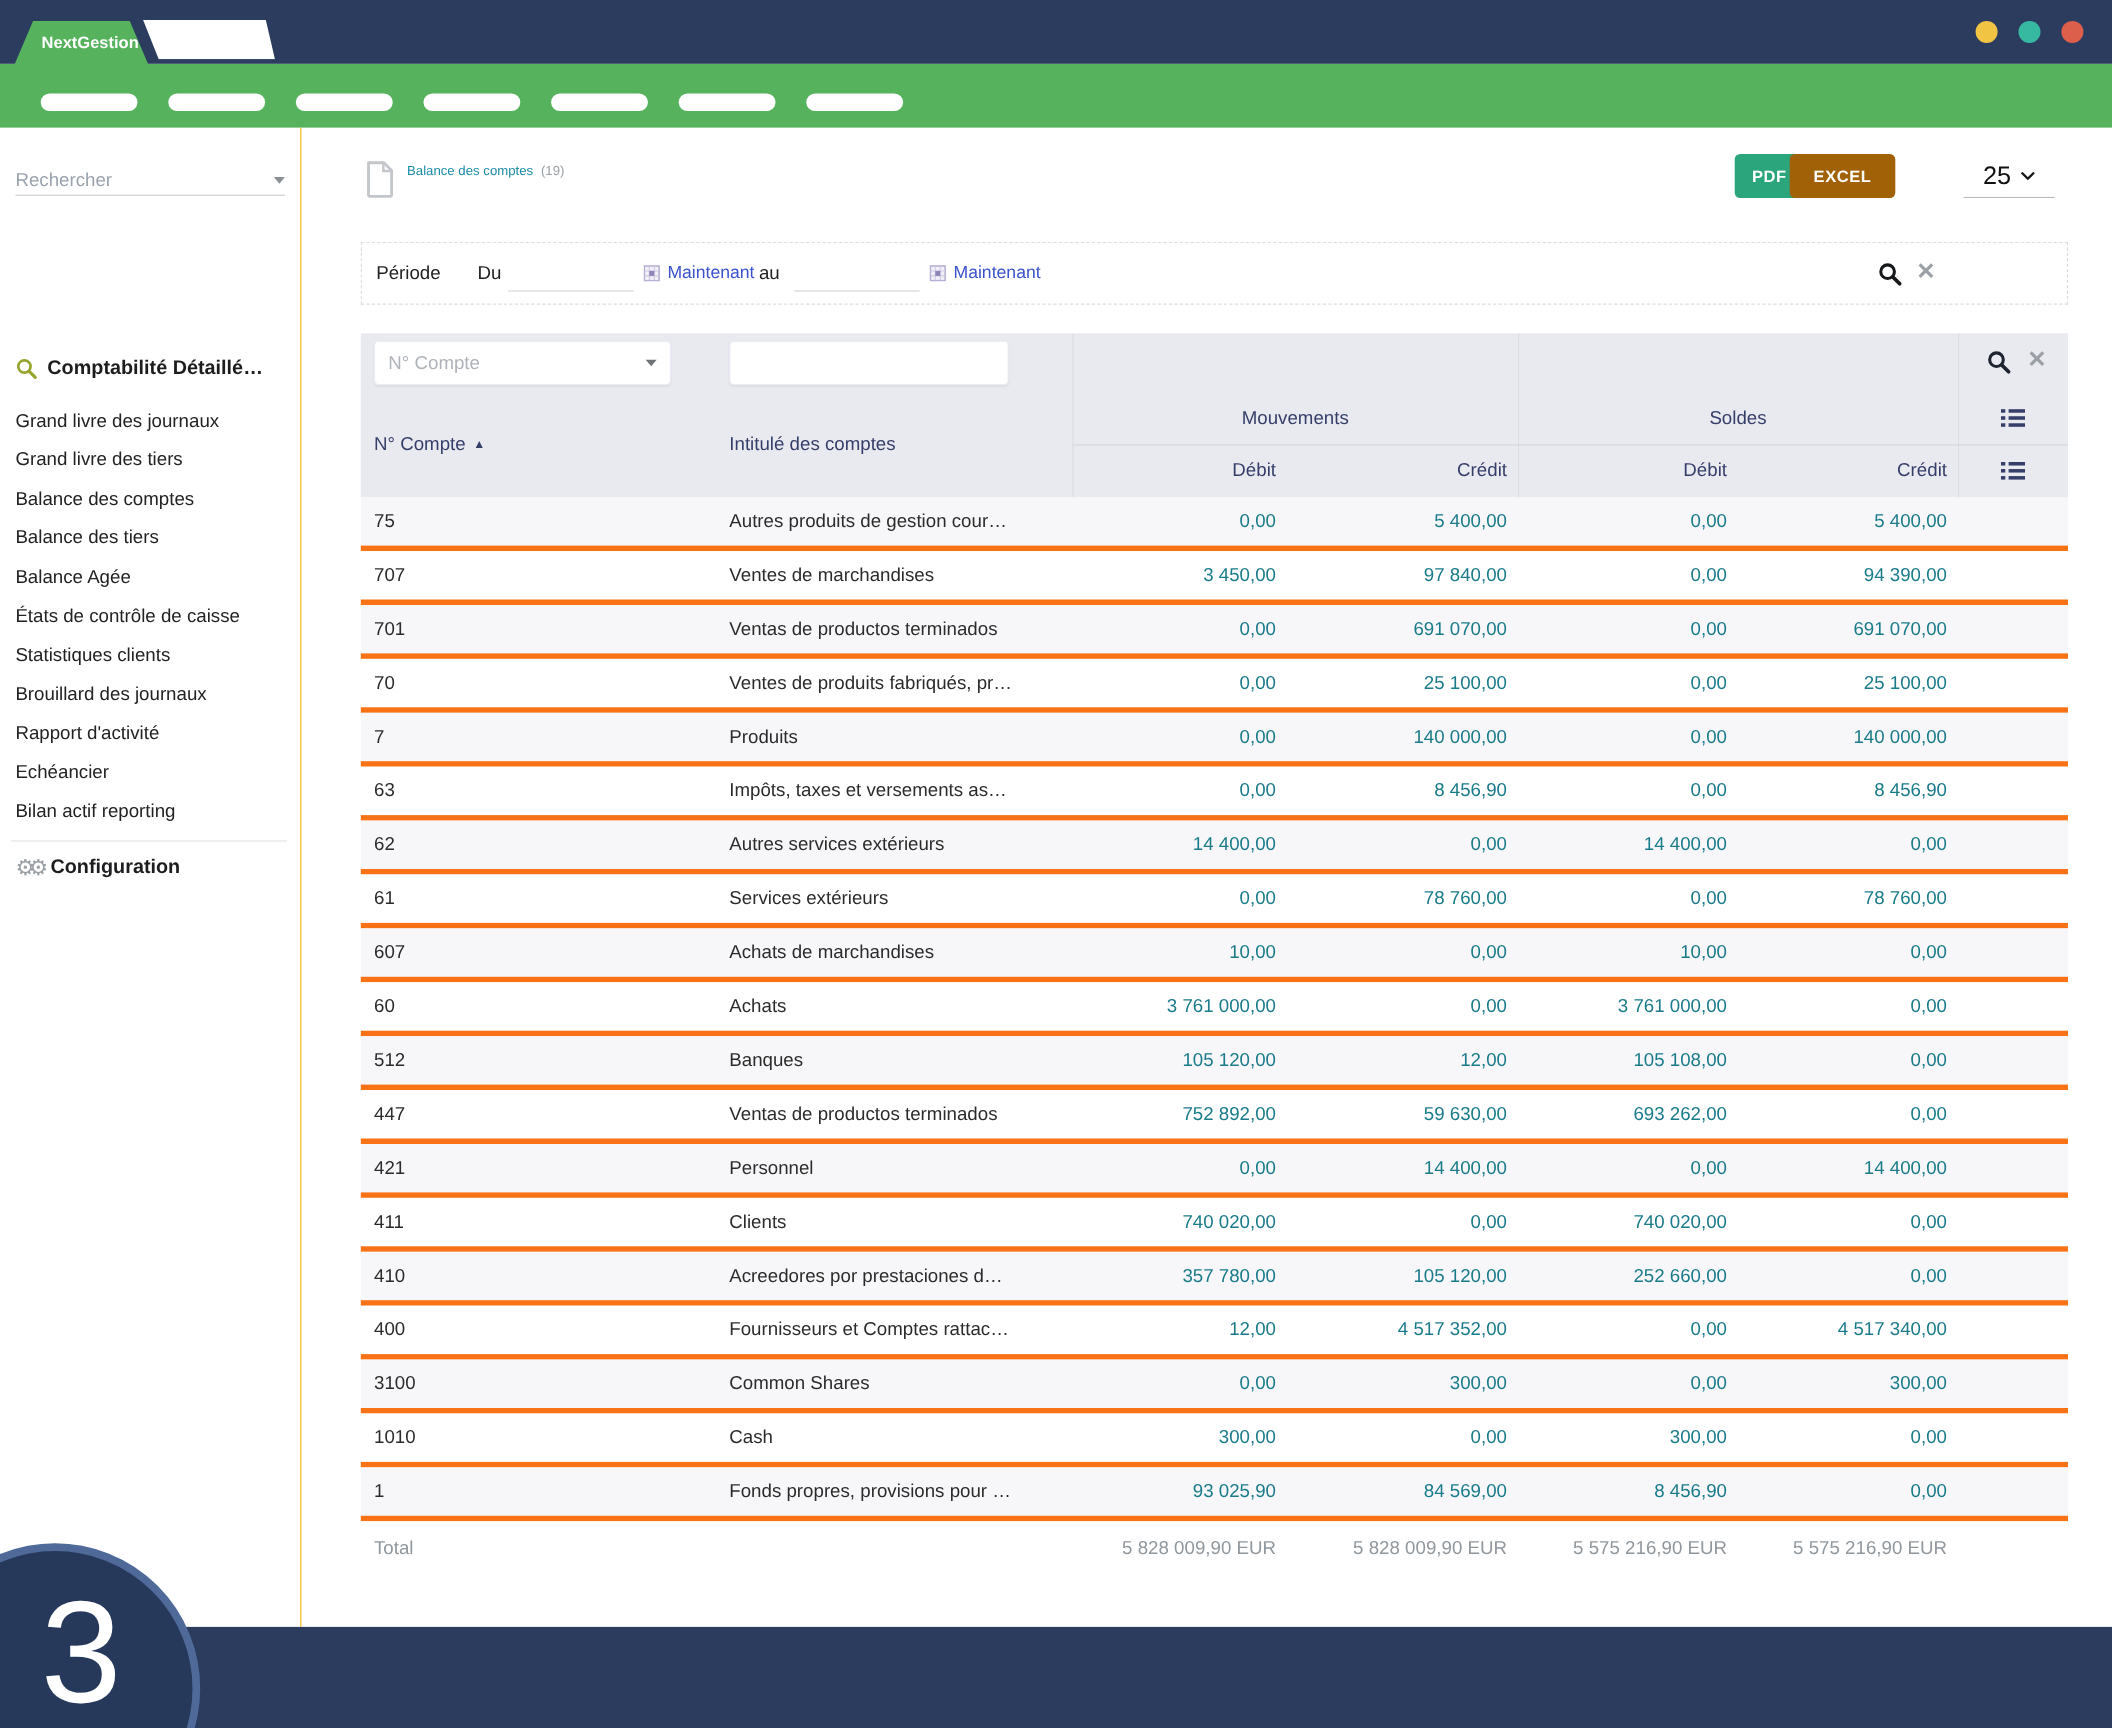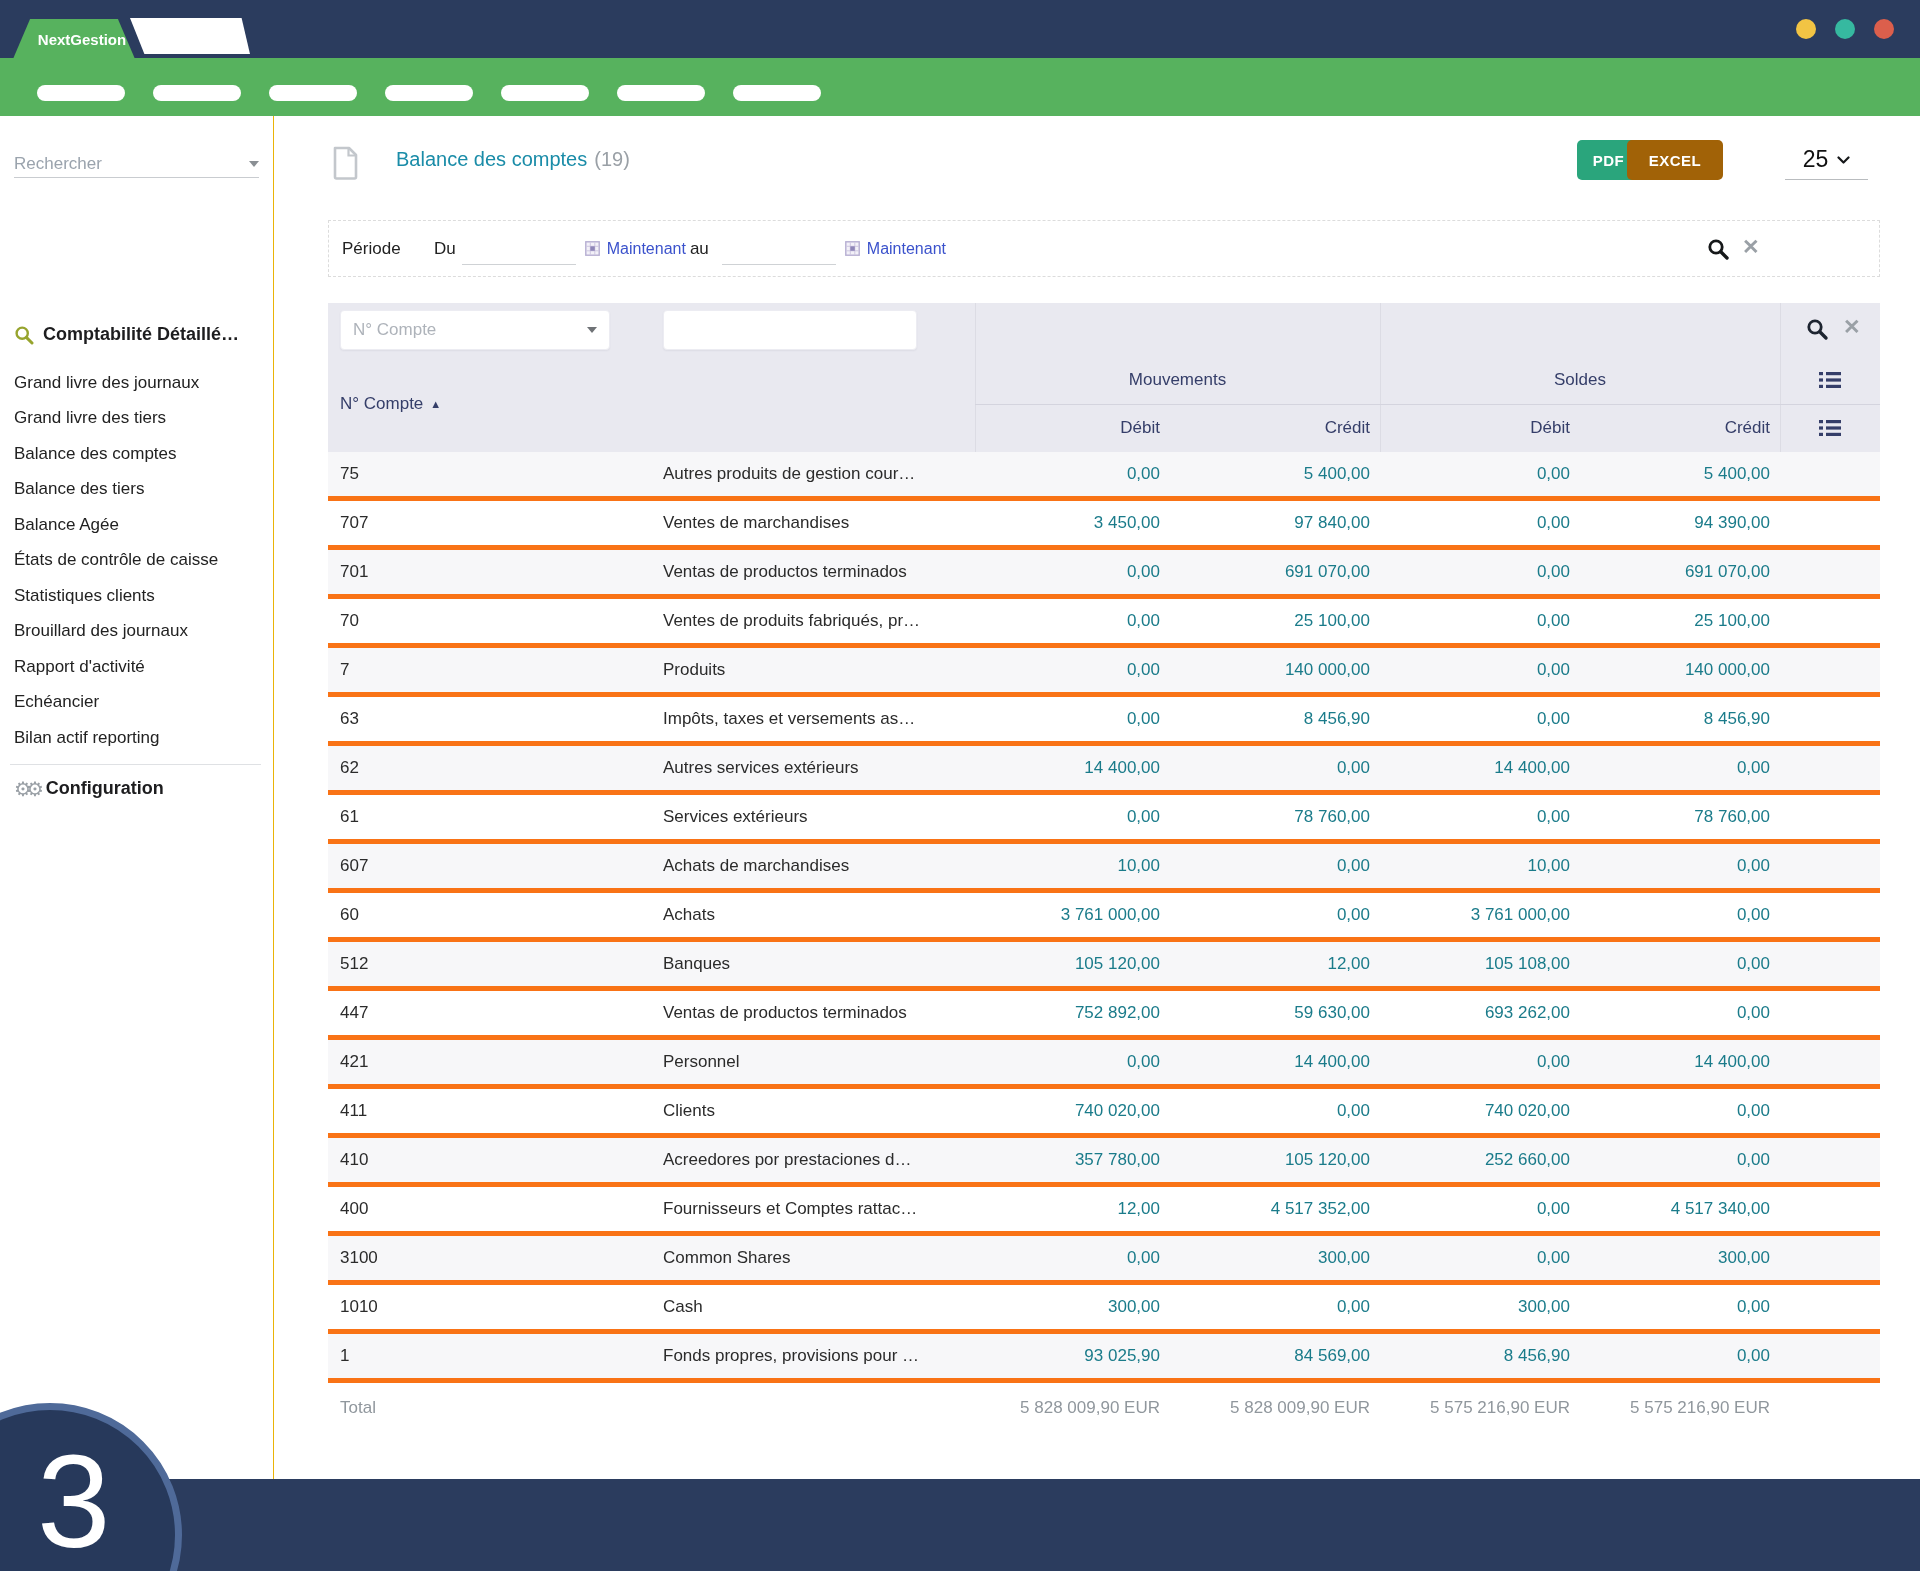--- a/index.html
+++ b/index.html
@@ -32,21 +32,21 @@
   .side-items { position:absolute; left:14px; right:4px; top:249px; }
   .side-item { height:35.5px; display:flex; align-items:center; font-size:17px; color:#222; cursor:pointer; white-space:nowrap; }
   .side-div { position:absolute; left:10px; right:12px; top:648px; border-top:1px solid #dfe1e4; }
   .side-config { position:absolute; left:14px; top:662px; display:flex; align-items:center; gap:8px; }
   .side-config .lbl { font-size:18px; font-weight:bold; color:#1d1d1f; }
   .gears { color:#9aa0a6; font-size:20px; line-height:1; letter-spacing:-6px; }
 
   
   .page-head { position:absolute; left:328px; top:140px; width:1552px; height:45px; z-index:1; }
   .doc-icon { position:absolute; left:4px; top:6px; }
-  .page-title-wrap { position:absolute; left:68px; top:8px; font-size:20px; white-space:nowrap; }
+  .page-title-wrap { position:absolute; left:42px; top:8px; font-size:12px; white-space:nowrap; }
   .page-title { color:#1a8ca8; }
   .page-count { color:#9aa0a6; margin-left:7px; }
   .btn { position:absolute; top:0; height:40px; border:none; border-radius:5px; color:#fff;
     font-family:"Liberation Sans",sans-serif; font-weight:bold; font-size:15px; letter-spacing:.5px; cursor:pointer; }
   .btn-pdf { left:1249px; width:63px; background:#2aa57c; }
   .btn-excel { left:1299px; width:96px; background:#a16207; }
   .page-size { position:absolute; left:1457px; top:0; width:83px; height:40px; border-bottom:1px solid #b9bcbf;
     display:flex; align-items:center; justify-content:center; gap:9px; font-size:23px; color:#111; cursor:pointer; }
 
   
@@ -236,20 +236,23 @@
           <circle cx="10" cy="10" r="6.2" fill="none" stroke="#1d2430" stroke-width="2.8"></circle>
           <line x1="14.8" y1="14.8" x2="21" y2="21" stroke="#1d2430" stroke-width="3.4" stroke-linecap="round"></line>
         </svg>
     </span>
     <span class="thead-clear">✕</span>
 
     <div class="hcell h-acct">
       <span>N° Compte</span>
         <span class="sortasc">▲</span>
     </div>
+    <div class="hcell h-label">
+        <span>Intitulé des comptes</span>
+      </div>
     <div class="hcell h-group h-mvt">
         <span>Mouvements</span>
       </div>
     <div class="hcell h-group h-sld">
         <span>Soldes</span>
       </div>
     <div class="hcell h-ico h-ico1">
       <svg width="22" height="18" viewBox="0 0 22 18">
           <g fill="#353e69">
             <rect x="0" y="1" width="4" height="3.2"></rect>

